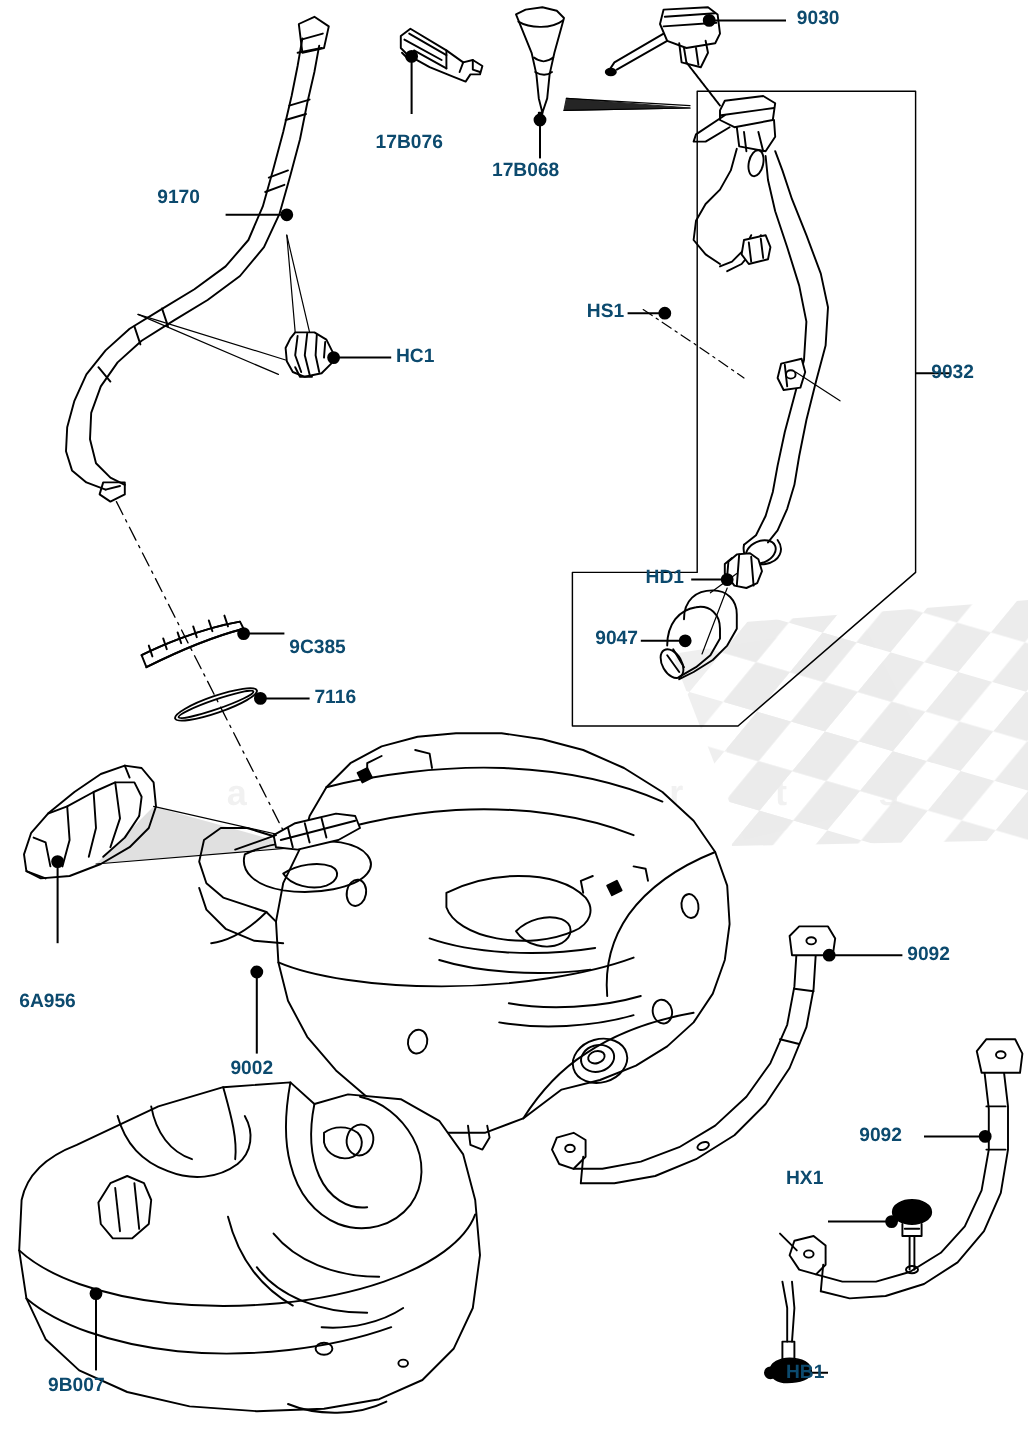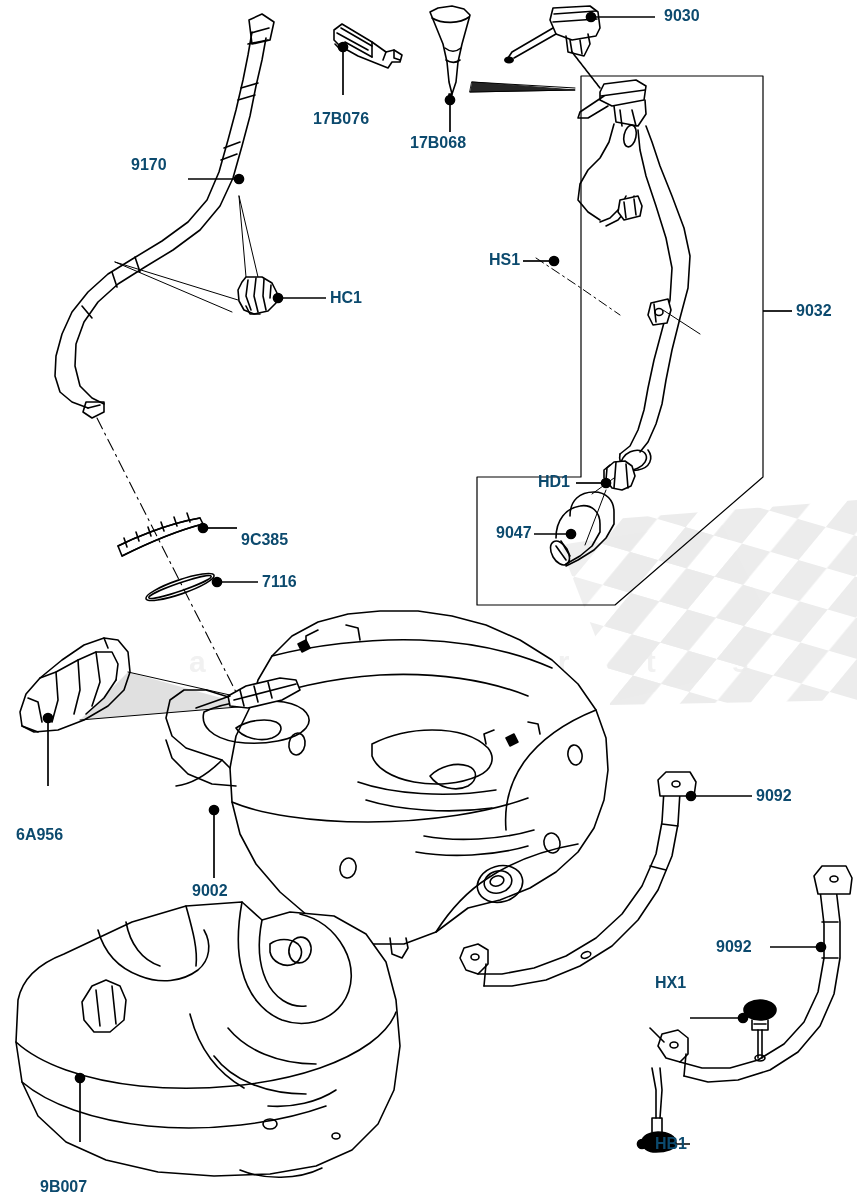--- a/index.html
+++ b/index.html
@@ -442,26 +442,26 @@
         </g>
     </g>
   </svg>
 
   <div class="lbl" style="left:664px;top:7px;">9030</div>
   <div class="lbl" style="left:313px;top:110px;">17B076</div>
   <div class="lbl" style="left:410px;top:134px;">17B068</div>
   <div class="lbl" style="left:131px;top:156px;">9170</div>
   <div class="lbl" style="left:330px;top:289px;">HC1</div>
   <div class="lbl" style="left:489px;top:251px;">HS1</div>
-  <div class="lbl" style="left:796px;top:302px;text-align:right;">9032</div>
+  <div class="lbl" style="left:776px;top:302px;text-align:right;">9032</div>
   <div class="lbl" style="left:538px;top:473px;">HD1</div>
   <div class="lbl" style="left:496px;top:524px;">9047</div>
   <div class="lbl" style="left:241px;top:519px;margin-top:12px;">9C385</div>
   <div class="lbl" style="left:262px;top:573px;">7116</div>
   <div class="lbl" style="left:16px;top:826px;">6A956</div>
   <div class="lbl" style="left:192px;top:882px;">9002</div>
   <div class="lbl" style="left:756px;top:787px;">9092</div>
   <div class="lbl" style="left:716px;top:938px;">9092</div>
   <div class="lbl" style="left:655px;top:974px;">HX1</div>
   <div class="lbl" style="left:655px;top:1135px;">HB1</div>
-  <div class="lbl" style="left:40px;top:1146px;margin-top:32px;">9B007</div>
+  <div class="lbl" style="left:40px;top:1146px;">9B007</div>
 
 </div>
 
 </body></html>

